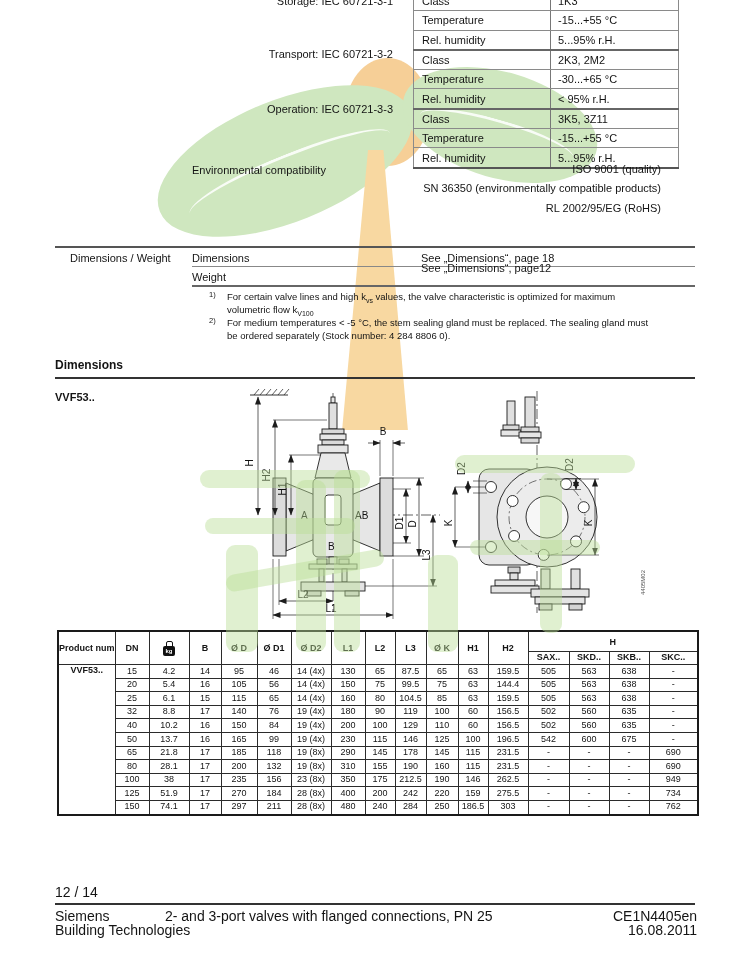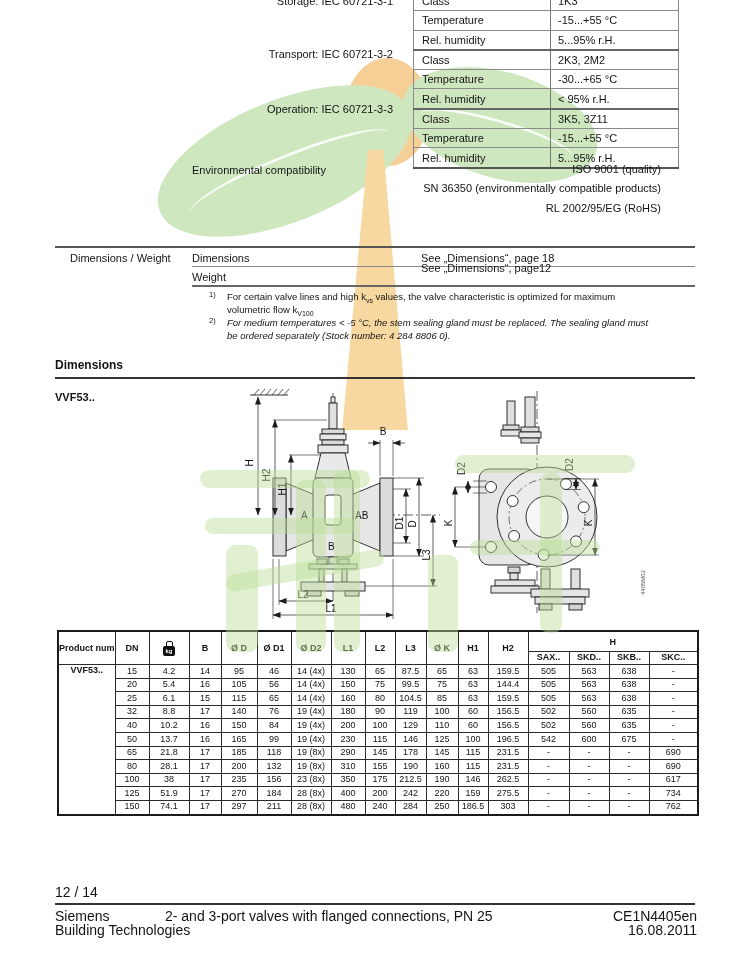--- a/index.html
+++ b/index.html
@@ -144,21 +144,21 @@
   <div class="abs t11" style="left:192px;top:270px;">Weight</div>
   <div class="abs t11" style="left:421px;top:261px;">See „Dimensions“, page12</div>
   <div class="rule" style="left:192px;top:285px;width:503px;height:2px;background:#666;"></div>
 
   <div class="fn" style="left:209px;top:289px;"><span class="fnmark">1)</span></div>
   <div class="fn" style="left:227px;top:291px;width:460px;">
     <div><span>For certain valve lines and high k</span><sub class="s">vs</sub><span> values, the valve characteristic is optimized for maximum</span></div>
     <div><span>volumetric flow k</span><sub class="s">V100</sub></div>
   </div>
   <div class="fn" style="left:209px;top:315px;"><span class="fnmark">2)</span></div>
-  <div class="fn" style="left:227px;top:317px;width:462px;font-style:italic;">
+  <div class="fn" style="left:227px;top:317px;width:462px;">
     <div>For medium temperatures &lt; -5 °C, the stem sealing gland must be replaced. The sealing gland must</div>
     <div>be ordered separately (Stock number: 4 284 8806 0).</div>
   </div>
 
   <div class="abs bold" style="left:55px;top:358px;font-size:12px;">Dimensions</div>
   <div class="rule" style="left:55px;top:377px;width:640px;height:2px;background:#333;"></div>
   <div class="abs bold t11" style="left:55px;top:390px;">VVF53..</div>
 
   <svg class="draw" width="475" height="247" viewBox="0 0 475 247">
     <defs>
@@ -495,21 +495,21 @@
           <td>23 (8x)</td>
           <td>350</td>
           <td>175</td>
           <td>212.5</td>
           <td>190</td>
           <td>146</td>
           <td>262.5</td>
           <td>-</td>
           <td>-</td>
           <td>-</td>
-          <td>617</td>
+          <td>949</td>
         </tr>
         <tr>
           <td>125</td>
           <td>51.9</td>
           <td>17</td>
           <td>270</td>
           <td>184</td>
           <td>28 (8x)</td>
           <td>400</td>
           <td>200</td>

